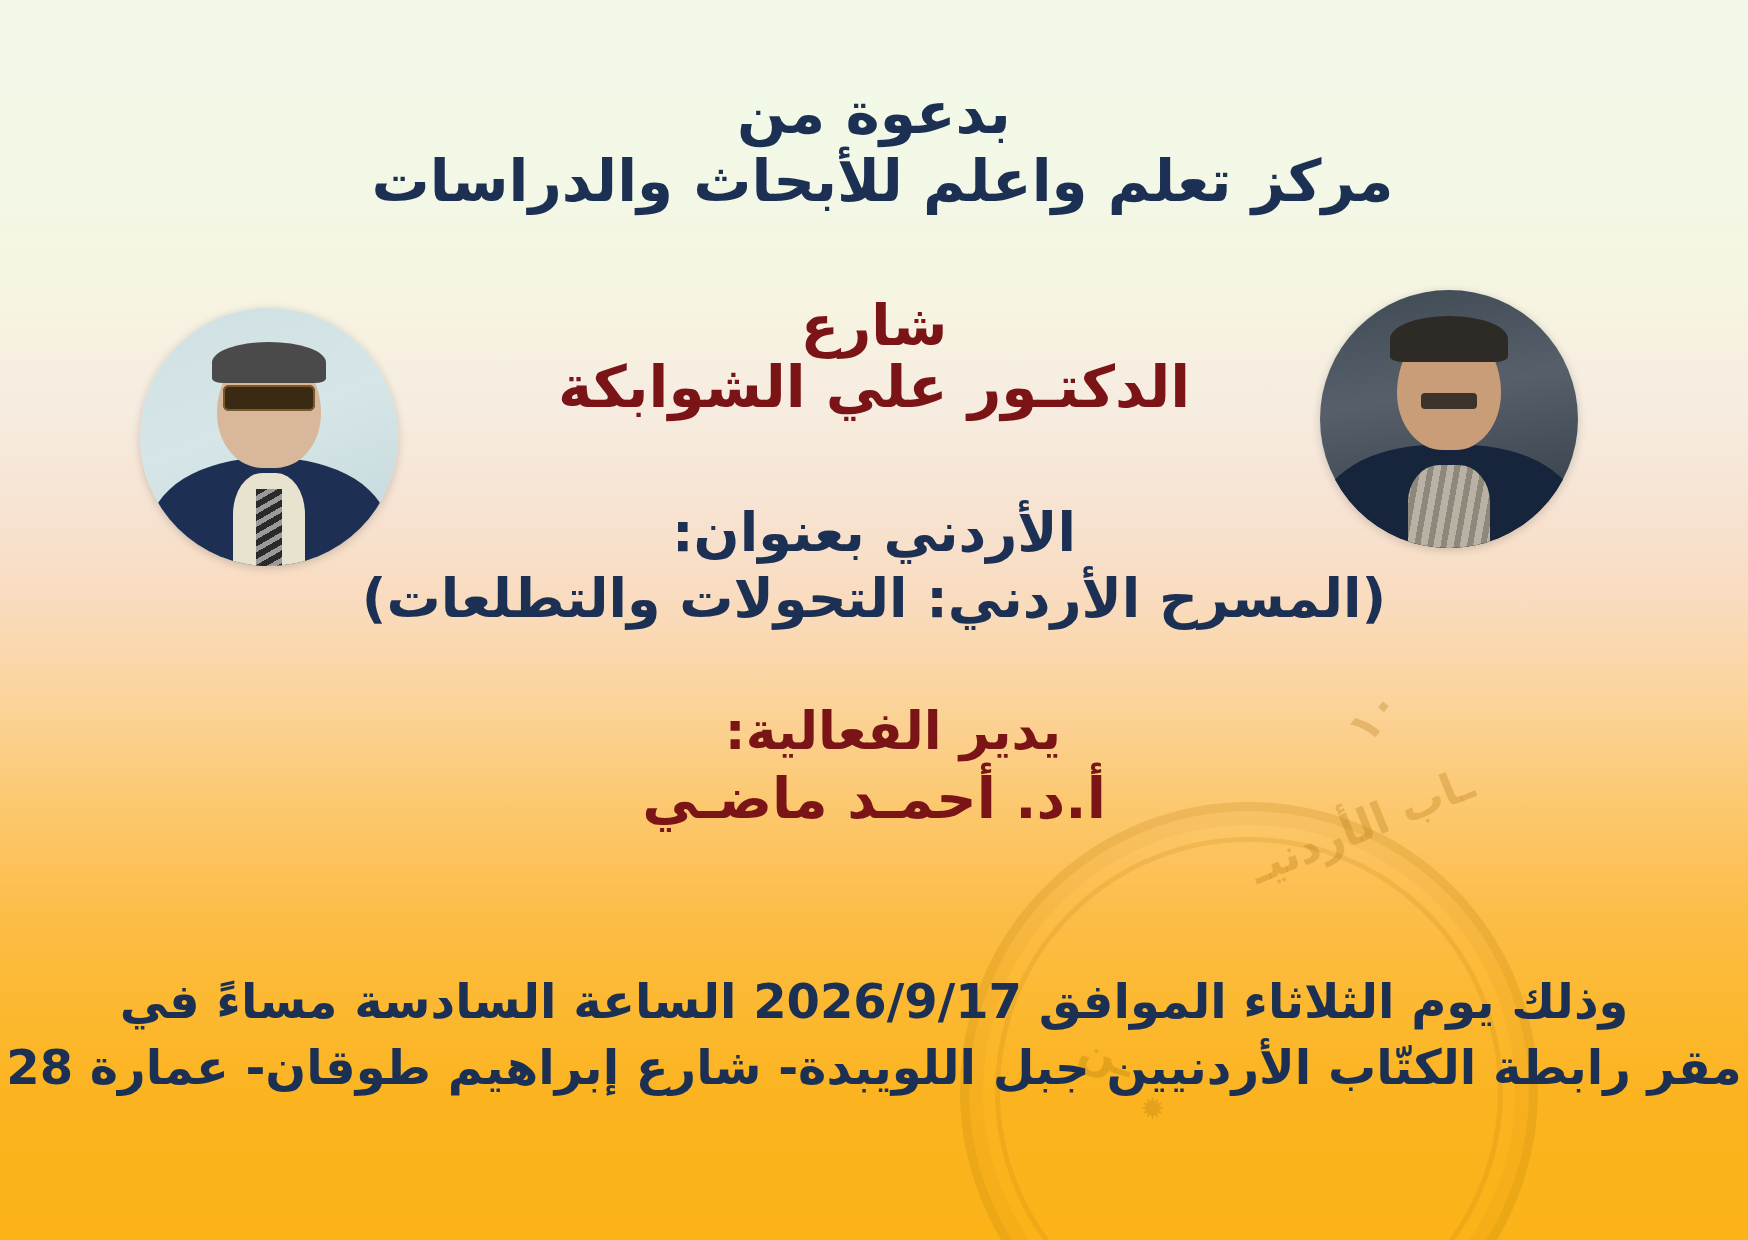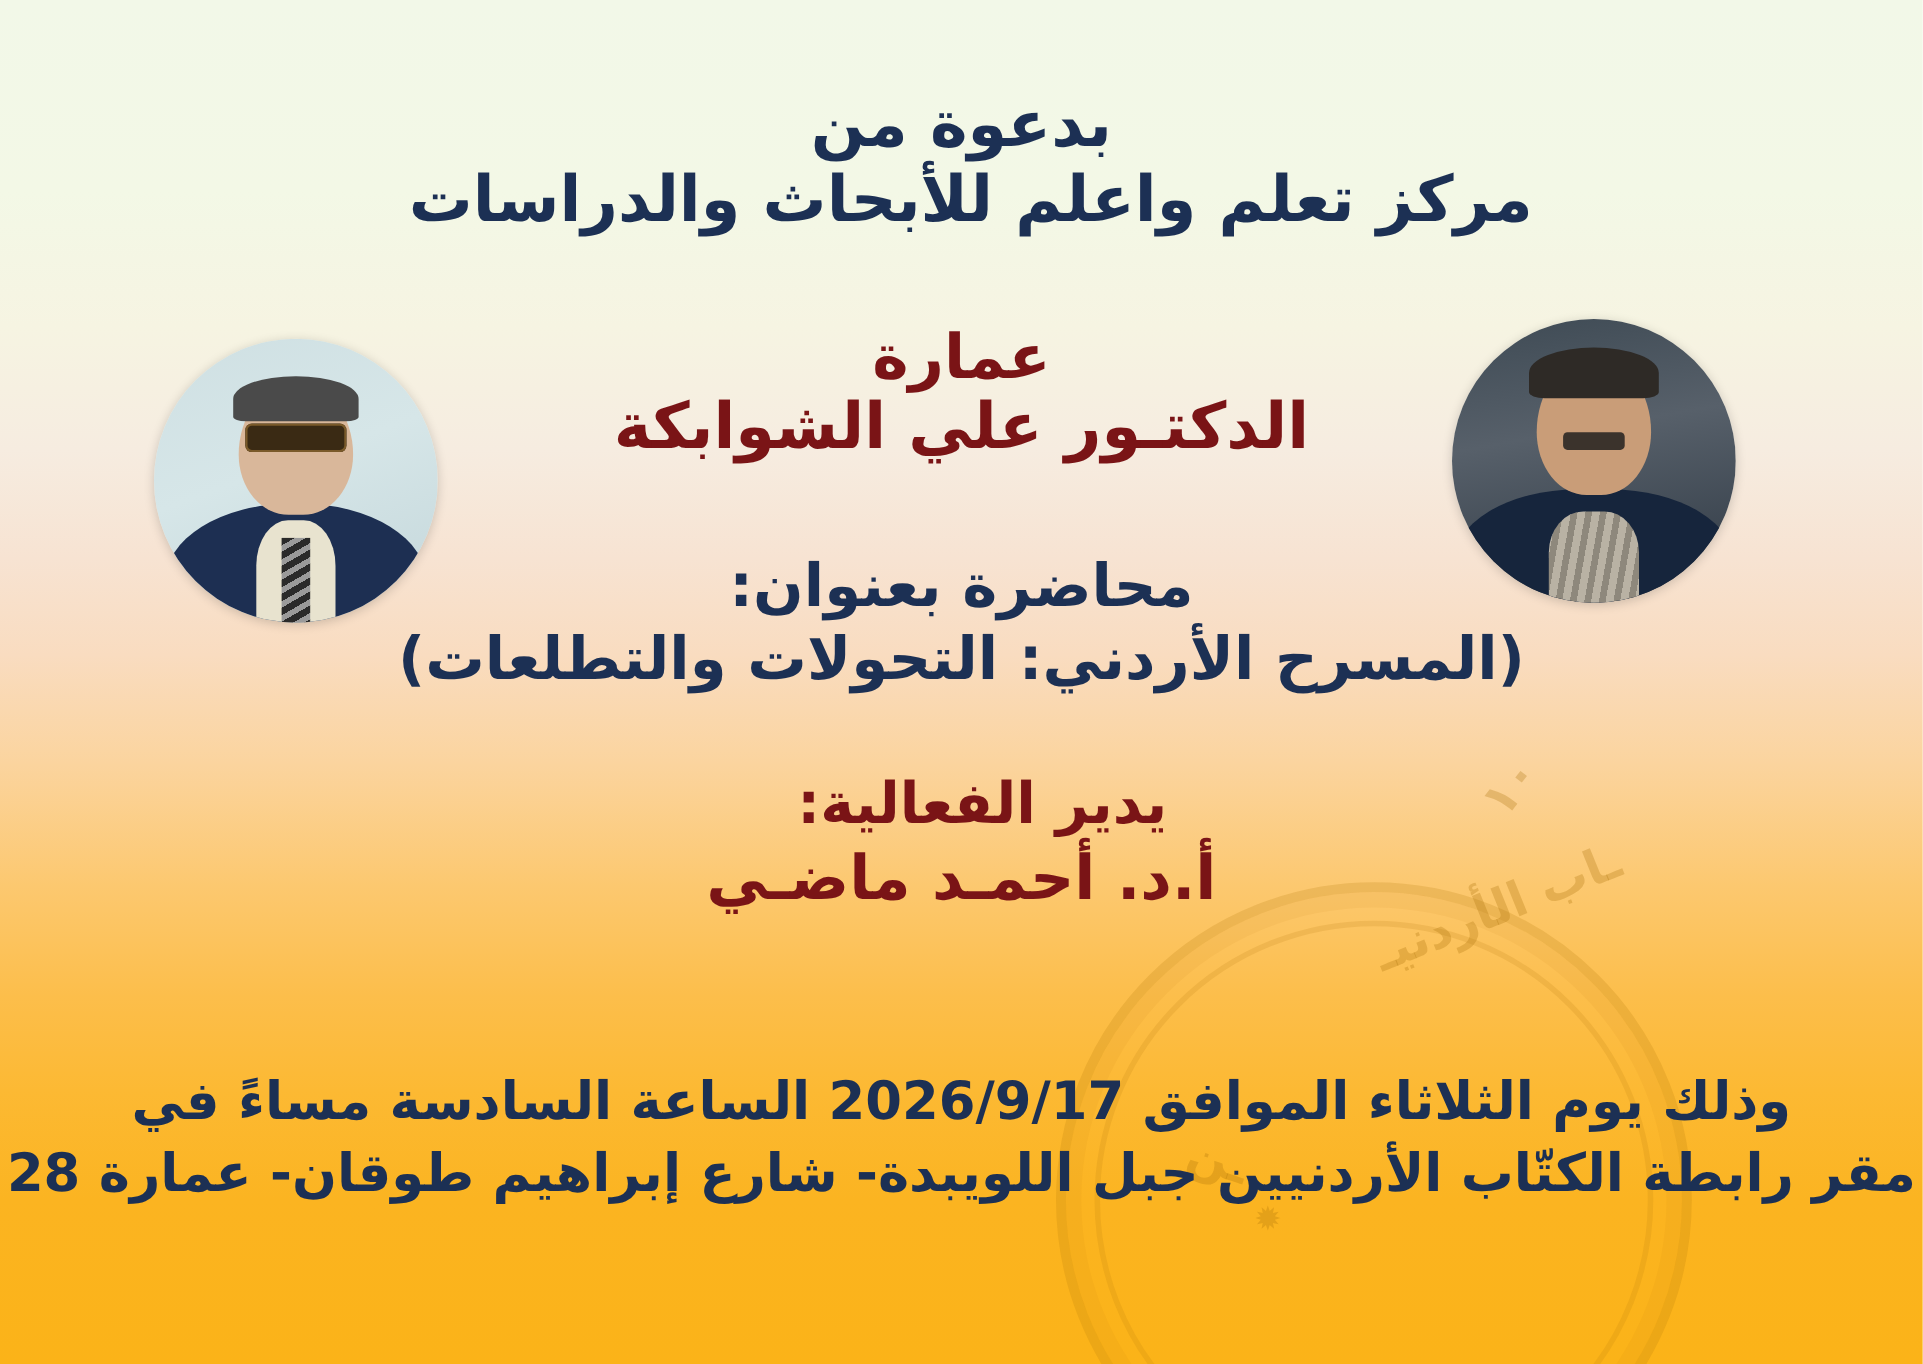--- a/index.html
+++ b/index.html
@@ -181,24 +181,24 @@
     <div class="pr-scarf"></div>
     <div class="pr-head"></div>
     <div class="pr-hair"></div>
     <div class="pr-mous"></div>
   </div>
 
   <div class="content">
     <p class="line navy inv-from">بدعوة من</p>
     <p class="line navy org">مركز تعلم واعلم للأبحاث والدراسات</p>
 
-    <p class="line maroon delivers">عمارة</p>
+    <p class="line maroon delivers">شارع</p>
     <p class="line maroon speaker">الدكتـور علي الشوابكة</p>
 
-    <p class="line navy lec-label">محاضرة بعنوان:</p>
+    <p class="line navy lec-label">الأردني بعنوان:</p>
     <p class="line navy lec-title">(المسرح الأردني: التحولات والتطلعات)</p>
 
     <p class="line maroon mod-label">يدير الفعالية:</p>
     <p class="line maroon mod-name">أ.د. أحمـد ماضـي</p>
 
     <p class="line navy when">وذلك يوم الثلاثاء الموافق 2026/9/17 الساعة السادسة مساءً في</p>
     <p class="line navy where">مقر رابطة الكتّاب الأردنيين جبل اللويبدة- شارع إبراهيم طوقان- عمارة 28</p>
   </div>
 
 </div>

